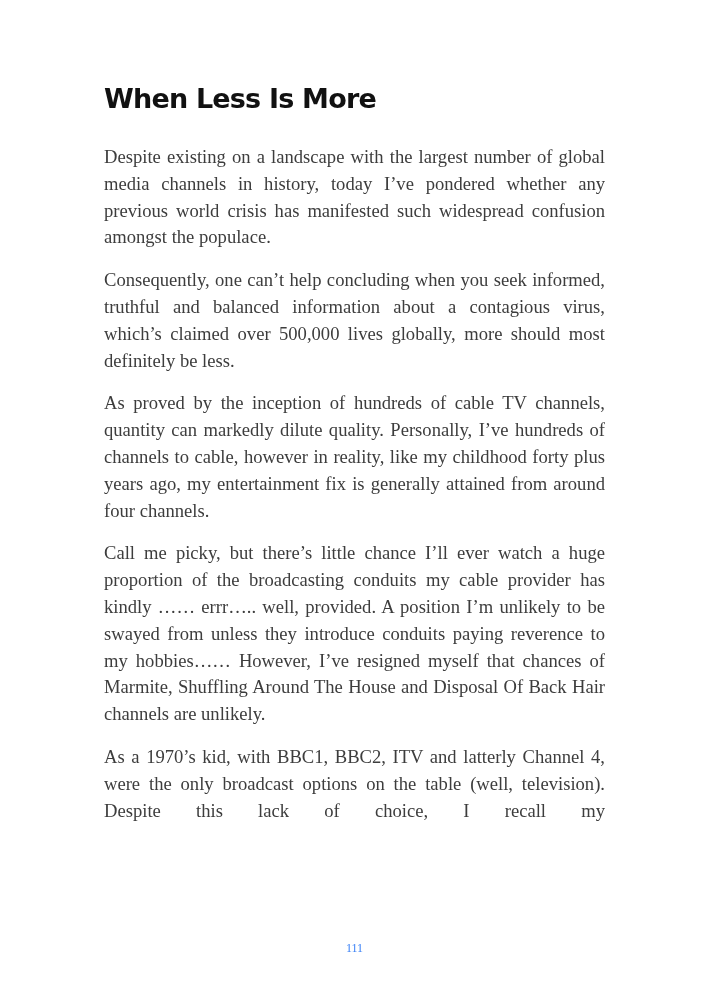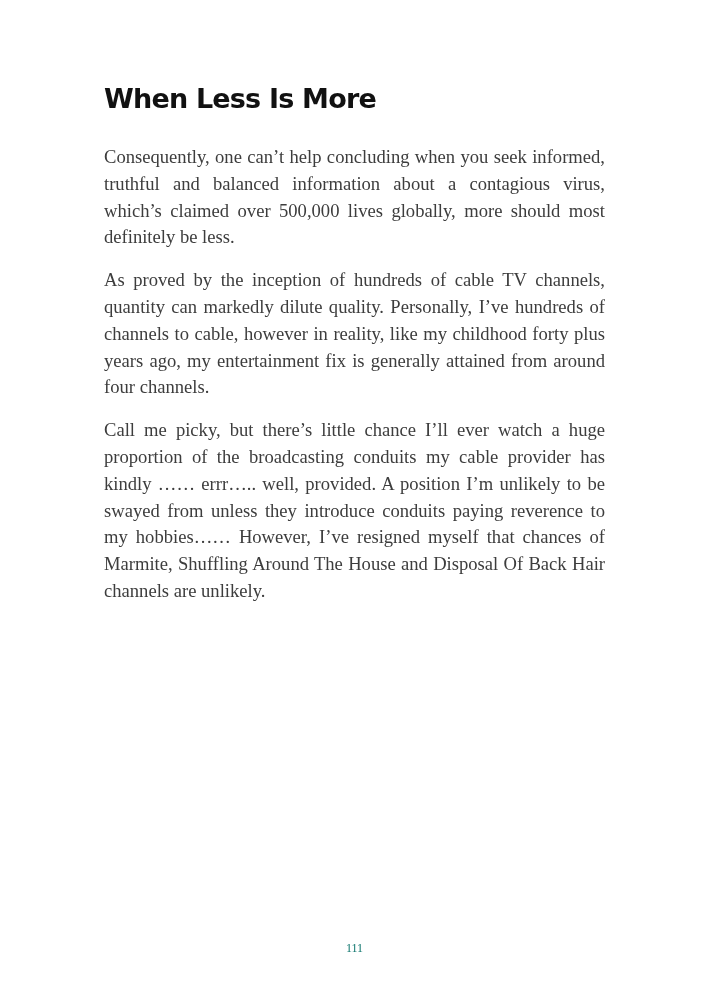--- a/index.html
+++ b/index.html
@@ -52,27 +52,29 @@
       text-align-last: justify;
     }
     .page-number {
       position: absolute;
       top: 941px;
       left: 0;
       width: 709px;
       text-align: center;
       font-family: "Liberation Serif", serif;
       font-size: 12px;
-      color: #0f766e;
+      color: #3b82f6;
     }
   </style>
 </head>
 <body>
 
 <div class="page">
   <h1 class="title">When Less Is More</h1>
   <div class="body-text">
+    <p class="para">Despite existing on a landscape with the largest number of global media channels in history, today I’ve pondered whether any previous world crisis has manifested such widespread confusion amongst the populace.</p>
     <p class="para">Consequently, one can’t help concluding when you seek informed, truthful and balanced information about a contagious virus, which’s claimed over 500,000 lives globally, more should most definitely be less.</p>
     <p class="para">As proved by the inception of hundreds of cable TV channels, quantity can markedly dilute quality. Personally, I’ve hundreds of channels to cable, however in reality, like my childhood forty plus years ago, my entertainment fix is generally attained from around four channels.</p>
     <p class="para">Call me picky, but there’s little chance I’ll ever watch a huge proportion of the broadcasting conduits my cable provider has kindly …… errr….. well, provided. A position I’m unlikely to be swayed from unless they introduce conduits paying reverence to my hobbies…… However, I’ve resigned myself that chances of Marmite, Shuffling Around The House and Disposal Of Back Hair channels are unlikely.</p>
+    <p class="para last">As a 1970’s kid, with BBC1, BBC2, ITV and latterly Channel 4, were the only broadcast options on the table (well, television). Despite this lack of choice, I recall my</p>
   </div>
 </div>
 <div class="page-number">111</div>
 
 </body></html>

